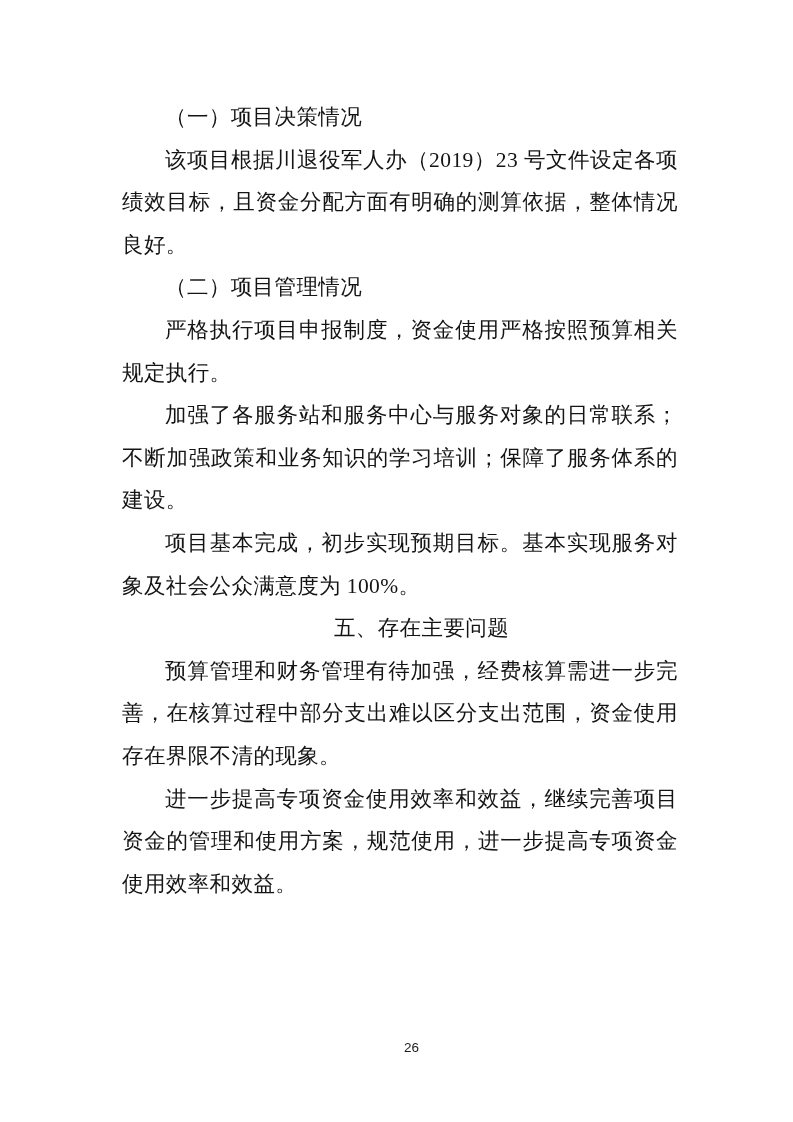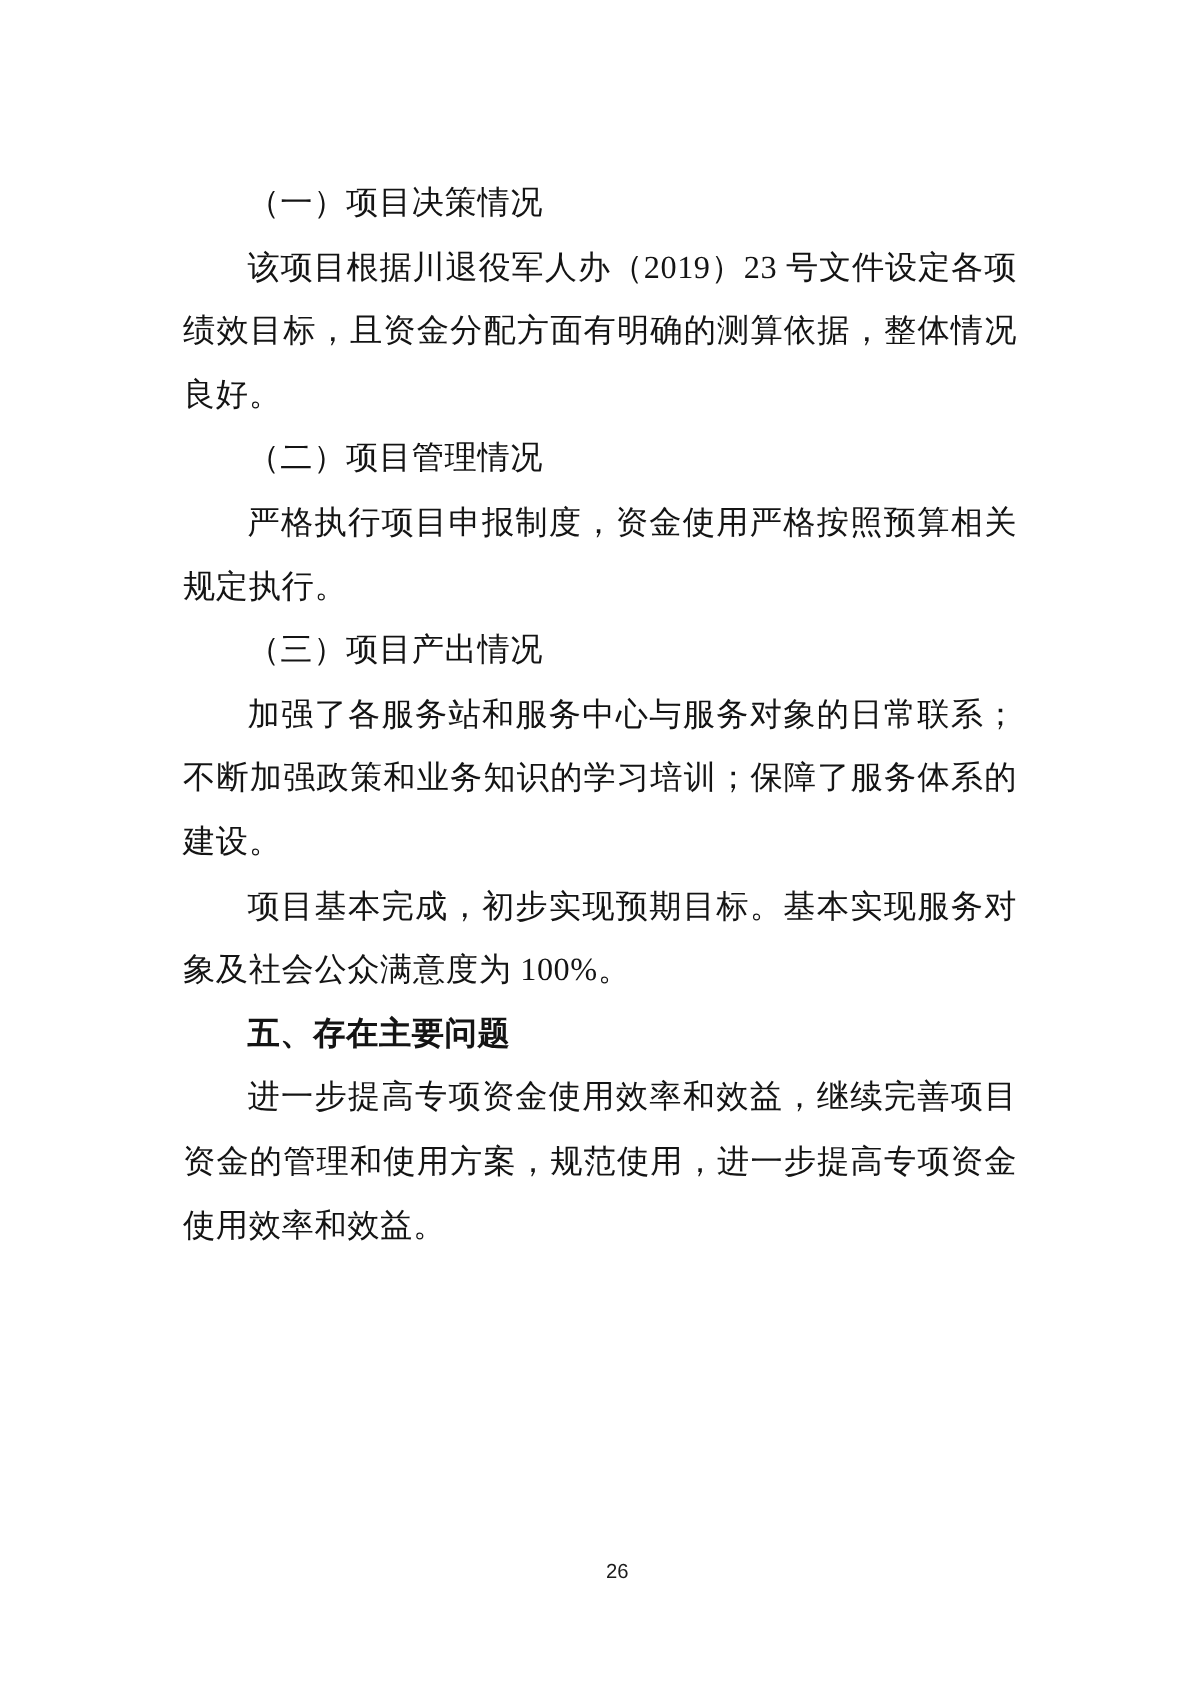--- a/index.html
+++ b/index.html
@@ -12,43 +12,43 @@
     width: 793px;
     height: 1122px;
     background: #ffffff;
     overflow: hidden;
     font-family: "Liberation Serif", "DejaVu Serif", serif;
     color: #141414;
   }
   .content {
     position: absolute;
     left: 122px;
-    top: 114px;
+    top: 96px;
     width: 556px;
   }
   .content p {
     margin: 0;
     padding: 0;
     font-size: 21.5px;
     line-height: 42.6px;
     text-indent: 2em;
     letter-spacing: 0.4px;
   }
   p.subheading {
     font-family: "Liberation Serif", "DejaVu Serif", serif;
     text-align: left;
   }
   p.paragraph {
     text-align: justify;
     text-justify: inter-ideograph;
   }
   p.heading {
     font-family: "Liberation Sans", "DejaVu Sans", sans-serif;
-    font-weight: 700;
-    text-align: left;
+    font-weight: 400;
+    text-align: center;
   }
   .page-number {
     position: absolute;
     top: 1040px;
     left: 0;
     width: 100%;
     text-align: center;
     font-family: "Liberation Sans", "DejaVu Sans", sans-serif;
     font-size: 13.5px;
     color: #1c1c1c;
@@ -57,20 +57,20 @@
 </style>
 </head>
 <body>
 
 <div class="page">
   <div class="content">
     <p class="subheading">（一）项目决策情况</p>
     <p class="paragraph">该项目根据川退役军人办（2019）23 号文件设定各项绩效目标，且资金分配方面有明确的测算依据，整体情况良好。</p>
     <p class="subheading">（二）项目管理情况</p>
     <p class="paragraph">严格执行项目申报制度，资金使用严格按照预算相关规定执行。</p>
-    <p class="subheading">（三）项目产出情况</p>
     <p class="paragraph">加强了各服务站和服务中心与服务对象的日常联系；不断加强政策和业务知识的学习培训；保障了服务体系的建设。</p>
     <p class="paragraph">项目基本完成，初步实现预期目标。基本实现服务对象及社会公众满意度为 100%。</p>
     <p class="heading">五、存在主要问题</p>
+    <p class="paragraph">预算管理和财务管理有待加强，经费核算需进一步完善，在核算过程中部分支出难以区分支出范围，资金使用存在界限不清的现象。</p>
     <p class="paragraph">进一步提高专项资金使用效率和效益，继续完善项目资金的管理和使用方案，规范使用，进一步提高专项资金使用效率和效益。</p>
   </div>
   <div class="page-number">26</div>
 </div>
 
 </body></html>

